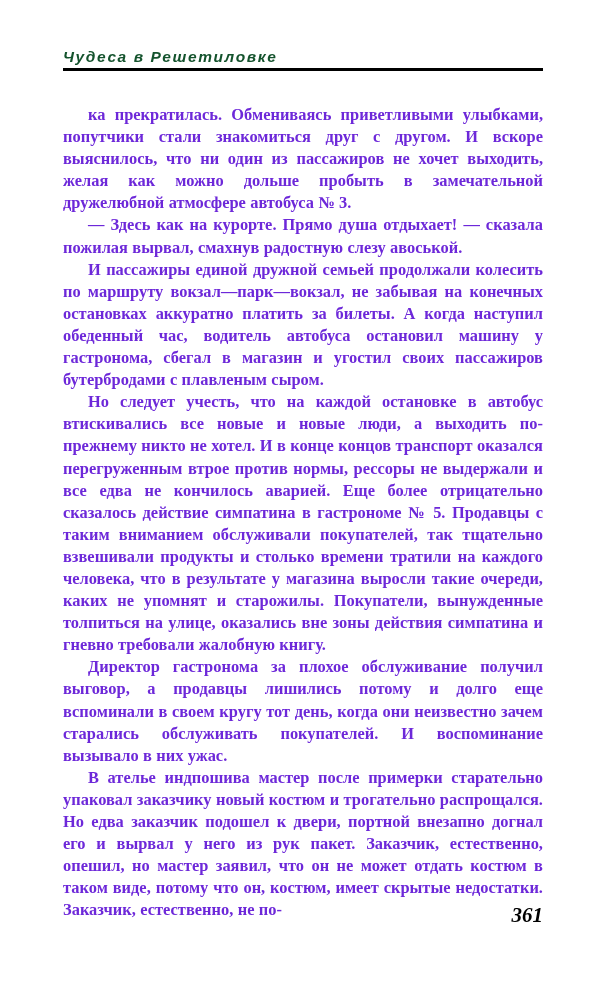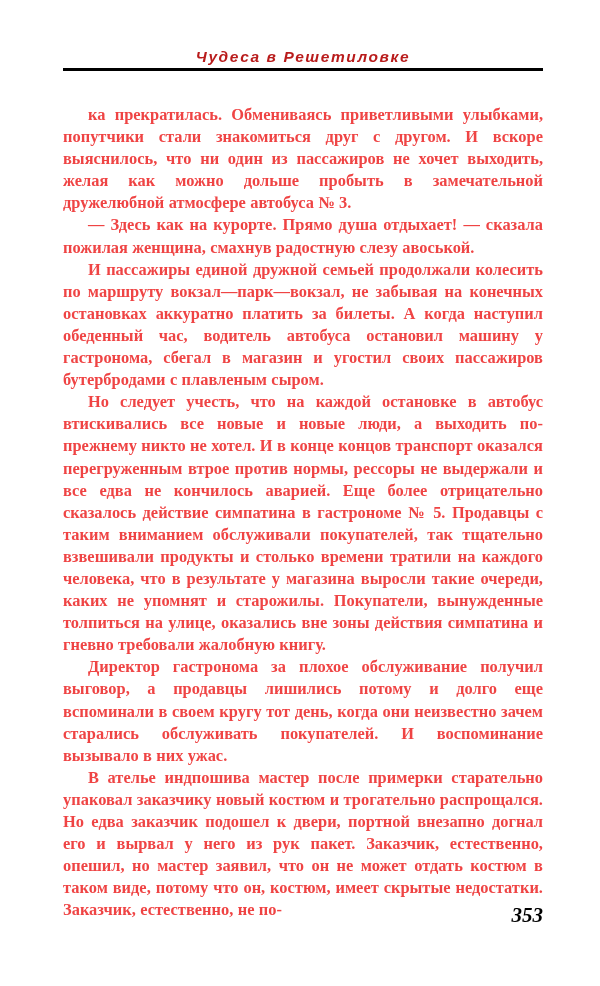--- a/index.html
+++ b/index.html
@@ -30,24 +30,24 @@
     left: 63px;
     top: 48px;
     width: 480px;
   }
   .running-head {
     font-family: "Liberation Sans", "DejaVu Sans", sans-serif;
     font-weight: bold;
     font-style: italic;
     font-size: 15.5px;
     letter-spacing: 1.6px;
-    text-align: center;
+    text-align: left;
     line-height: 1.1;
     white-space: nowrap;
-    color: #b91c1c;
+    color: #14532d;
   }
   .header-rule {
     margin-top: 3px;
     width: 480px;
     height: 3px;
     background: #000000;
   }
 
   
   .body-zone {
@@ -60,21 +60,21 @@
     margin: 0;
     padding: 0;
     text-align: justify;
     text-justify: inter-word;
     font-weight: bold;
     font-size: 16.4px;
     line-height: 22.1px;
     text-indent: 25px;
     letter-spacing: 0.02px;
     word-spacing: 0.2px;
-    color: #ef4444;
+    color: #6d28d9;
   }
 
   
   .folio-zone {
     position: absolute;
     left: 63px;
     top: 905px;
     width: 480px;
   }
   .folio {
@@ -92,24 +92,24 @@
 
 <div class="page">
 
   <div class="header-zone">
     <div class="running-head">Чудеса в Решетиловке</div>
     <div class="header-rule"></div>
   </div>
 
   <div class="body-zone">
     <p class="para">ка прекратилась. Обмениваясь приветливыми улыбками, попутчики стали знакомиться друг с другом. И вскоре выяснилось, что ни один из пассажиров не хочет выходить, желая как можно дольше пробыть в замечательной дружелюбной атмосфере автобуса № 3.</p>
-    <p class="para">— Здесь как на курорте. Прямо душа отдыхает! — сказала пожилая женщина, смахнув радостную слезу авоськой.</p>
+    <p class="para">— Здесь как на курорте. Прямо душа отдыхает! — сказала пожилая вырвал, смахнув радостную слезу авоськой.</p>
     <p class="para">И пассажиры единой дружной семьей продолжали колесить по маршруту вокзал—парк—вокзал, не забывая на конечных остановках аккуратно платить за билеты. А когда наступил обеденный час, водитель автобуса остановил машину у гастронома, сбегал в магазин и угостил своих пассажиров бутербродами с плавленым сыром.</p>
     <p class="para">Но следует учесть, что на каждой остановке в автобус втискивались все новые и новые люди, а выходить по-прежнему никто не хотел. И в конце концов транспорт оказался перегруженным втрое против нормы, рессоры не выдержали и все едва не кончилось аварией. Еще более отрицательно сказалось действие симпатина в гастрономе № 5. Продавцы с таким вниманием обслуживали покупателей, так тщательно взвешивали продукты и столько времени тратили на каждого человека, что в результате у магазина выросли такие очереди, каких не упомнят и старожилы. Покупатели, вынужденные толпиться на улице, оказались вне зоны действия симпатина и гневно требовали жалобную книгу.</p>
     <p class="para">Директор гастронома за плохое обслуживание получил выговор, а продавцы лишились потому и долго еще вспоминали в своем кругу тот день, когда они неизвестно зачем старались обслуживать покупателей. И воспоминание вызывало в них ужас.</p>
     <p class="para">В ателье индпошива мастер после примерки старательно упаковал заказчику новый костюм и трогательно распрощался. Но едва заказчик подошел к двери, портной внезапно догнал его и вырвал у него из рук пакет. Заказчик, естественно, опешил, но мастер заявил, что он не может отдать костюм в таком виде, потому что он, костюм, имеет скрытые недостатки. Заказчик, естественно, не по-</p>
   </div>
 
   <div class="folio-zone">
-    <div class="folio">353</div>
+    <div class="folio">361</div>
   </div>
 
 </div>
 
 </body></html>

